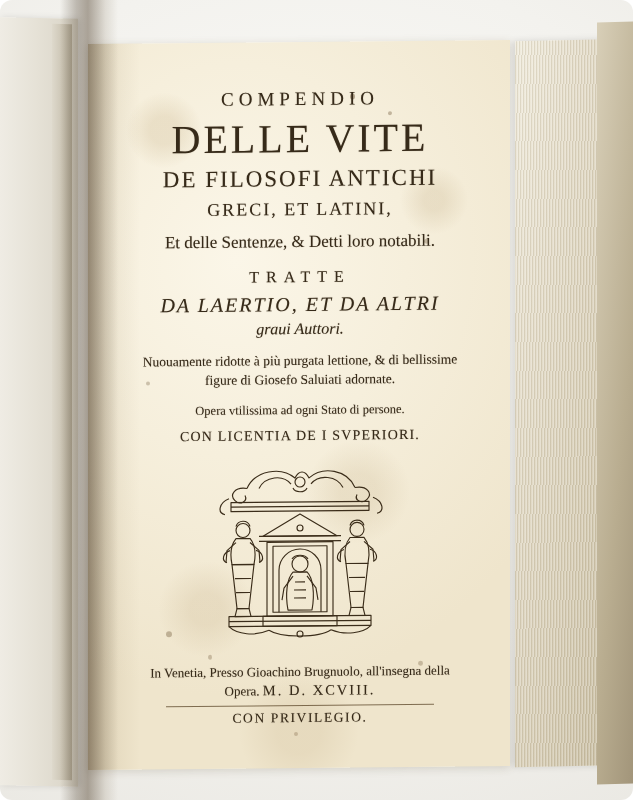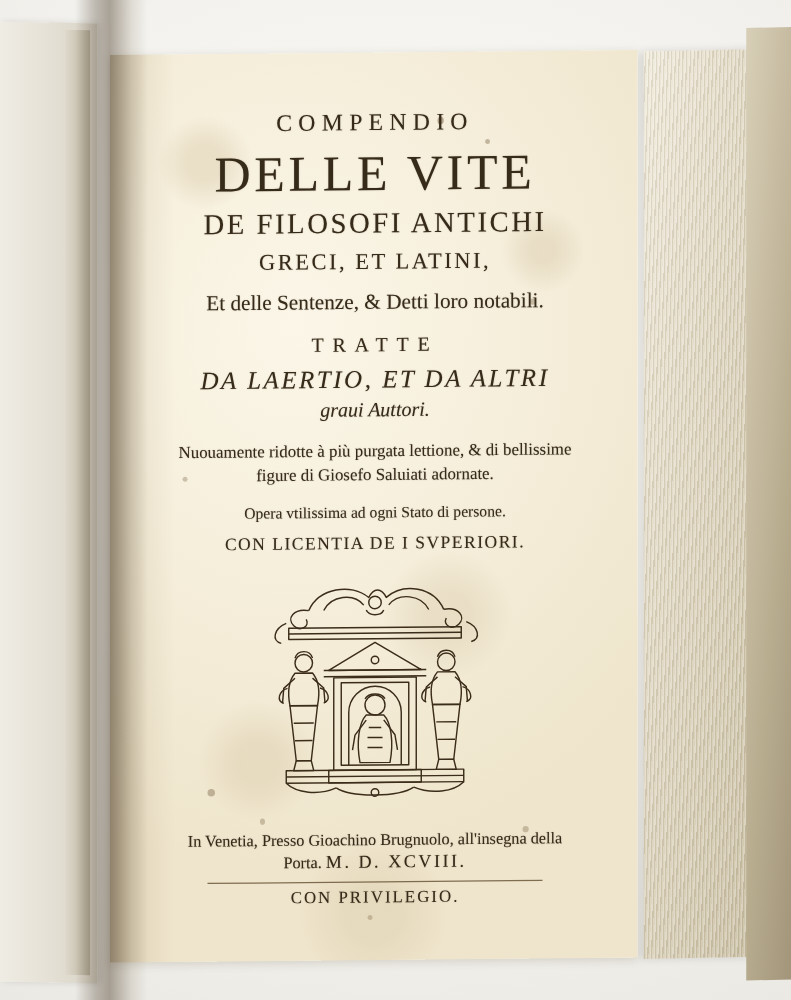--- a/index.html
+++ b/index.html
@@ -13,20 +13,21 @@
     overflow: hidden;
     font-family: "Liberation Serif", serif;
   }
 
   #book-photo {
     position: relative;
     width: 633px;
     height: 800px;
     background: #ffffff;
     overflow: hidden;
+    border-radius: 12px;
   }
 
   
   .photo-bg {
     position: absolute;
     inset: 0;
     background:
       radial-gradient(ellipse 120% 80% at 50% 40%, #fdfdfb 0%, #f3f2ee 55%, #e7e5df 100%);
   }
 
@@ -365,21 +366,21 @@
             <path d="M186 168 C178 176, 160 178, 146 172"></path>
             <path d="M84 172 C96 180, 134 180, 146 172"></path>
             <circle cx="115" cy="176" r="3"></circle>
           </g>
         </svg>
       </div>
 
       <div class="imprint">
         <div class="line">In Venetia, Presso Gioachino Brugnuolo, all'insegna della</div>
         <div class="line">
-          <span class="inline-date">Porta.</span>
+          <span class="inline-date">Opera.</span>
           <span class="imprint-date">M. D. XCVIII.</span>
         </div>
       </div>
 
       <div class="rule"></div>
 
       <div class="line privilegio">CON PRIVILEGIO.</div>
 
     </div>
   </div>

